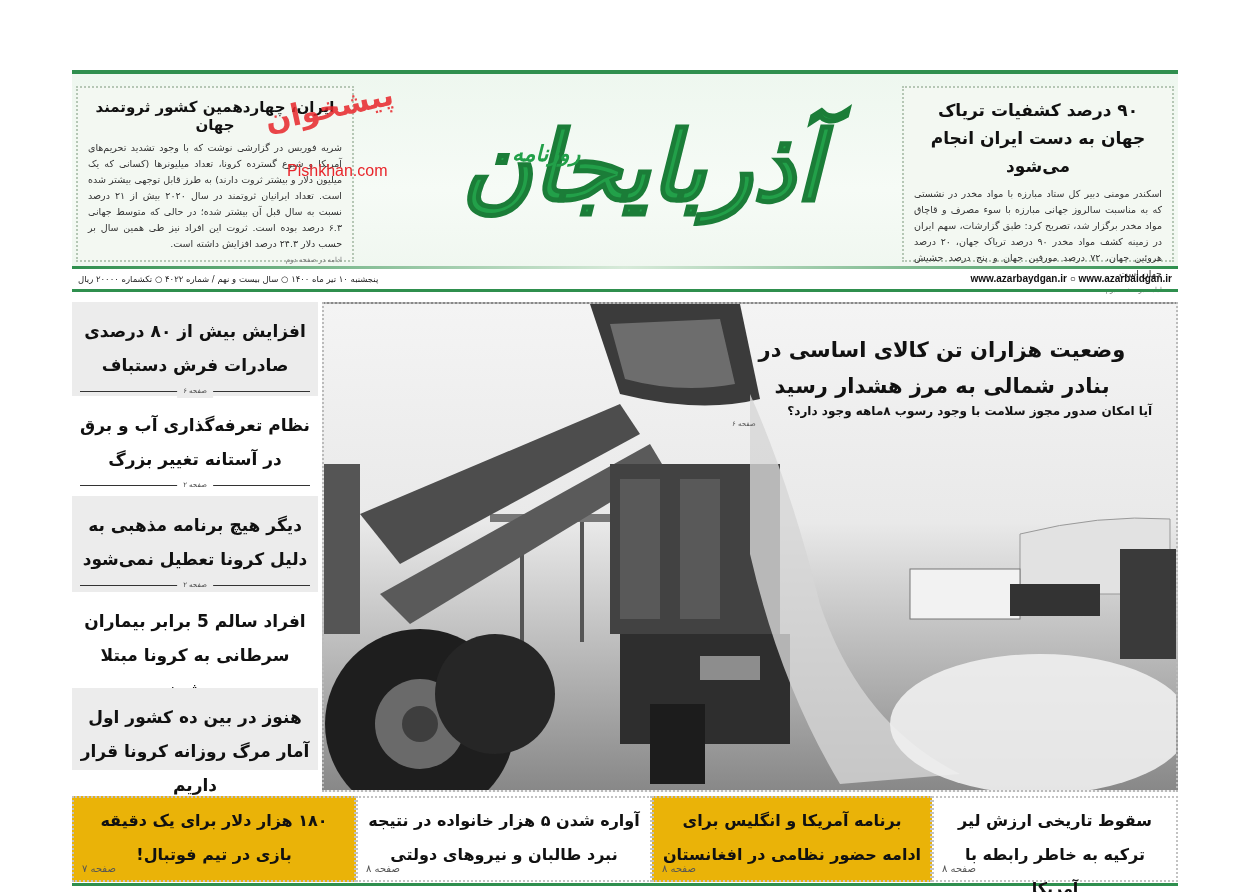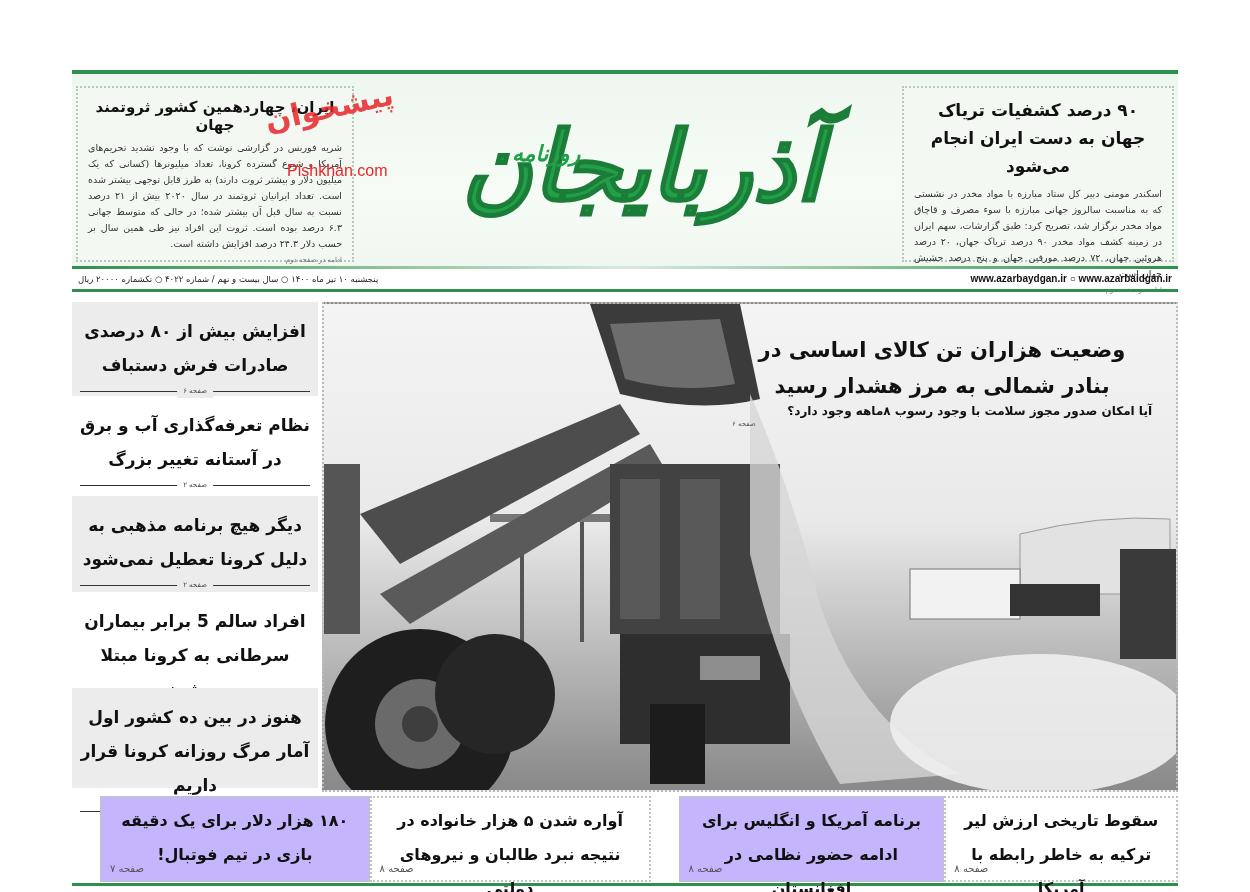--- a/index.html
+++ b/index.html
@@ -55,21 +55,21 @@
     background: linear-gradient(180deg, #f4f4f4 0%, #e9e9e9 45%, #bdbdbd 70%, #888 100%); overflow: hidden; }
   .ph-shape { position: absolute; }
   .lead { position: absolute; right: 24px; top: 28px; width: 420px; text-align: center; }
   .lead-title { font-weight: bold; font-size: 21px; line-height: 36px; color: #111; }
   .lead-sub { font-weight: bold; font-size: 12px; margin-top: 0; color: #111; text-align: right; }
   .lead-ref { font-size: 7px; color: #555; text-align: left; margin-top: 2px; }
 
   
   .bottom { position: absolute; left: 0; top: 726px; width: 1106px; height: 90px; display: flex; flex-direction: row-reverse; border-bottom: 3px solid #2f8f4e; }
   .b-item { position: relative; height: 86px; border: 2px dotted #c2c2c2; padding: 6px 8px; text-align: center; }
-  .b-item.shaded { background: #c4b5fd; margin-left: 28px; }
+  .b-item.shaded { background: #eab308; }
   .b-title { font-weight: bold; font-size: 16px; line-height: 34px; color: #111; }
   .b-ref { position: absolute; left: 8px; bottom: 6px; font-size: 10px; color: #555; }
 </style>
 </head>
 <body>
 
 <div class="page">
 
   <div class="masthead">
     <div class="box right">
@@ -161,21 +161,21 @@
       <div class="side-rule">
           <span class="side-ref">صفحه ۲</span>
         </div>
     </div>
     <div class="side-item" style="height:96px">
       <div class="side-title">افراد سالم 5 برابر بیماران سرطانی به کرونا مبتلا می‌شوند</div>
       <div class="side-rule">
           <span class="side-ref">صفحه ۵</span>
         </div>
     </div>
-    <div class="side-item shaded" style="height:100px">
+    <div class="side-item shaded" style="height:82px">
       <div class="side-title">هنوز در بین ده کشور اول آمار مرگ روزانه کرونا قرار داریم</div>
       <div class="side-rule">
           <span class="side-ref">صفحه ۵</span>
         </div>
     </div>
   </div>
 
   <div class="bottom">
     <div class="b-item shaded" style="width:284px">
       <div class="b-title">۱۸۰ هزار دلار برای یک دقیقه بازی در تیم فوتبال!</div>

